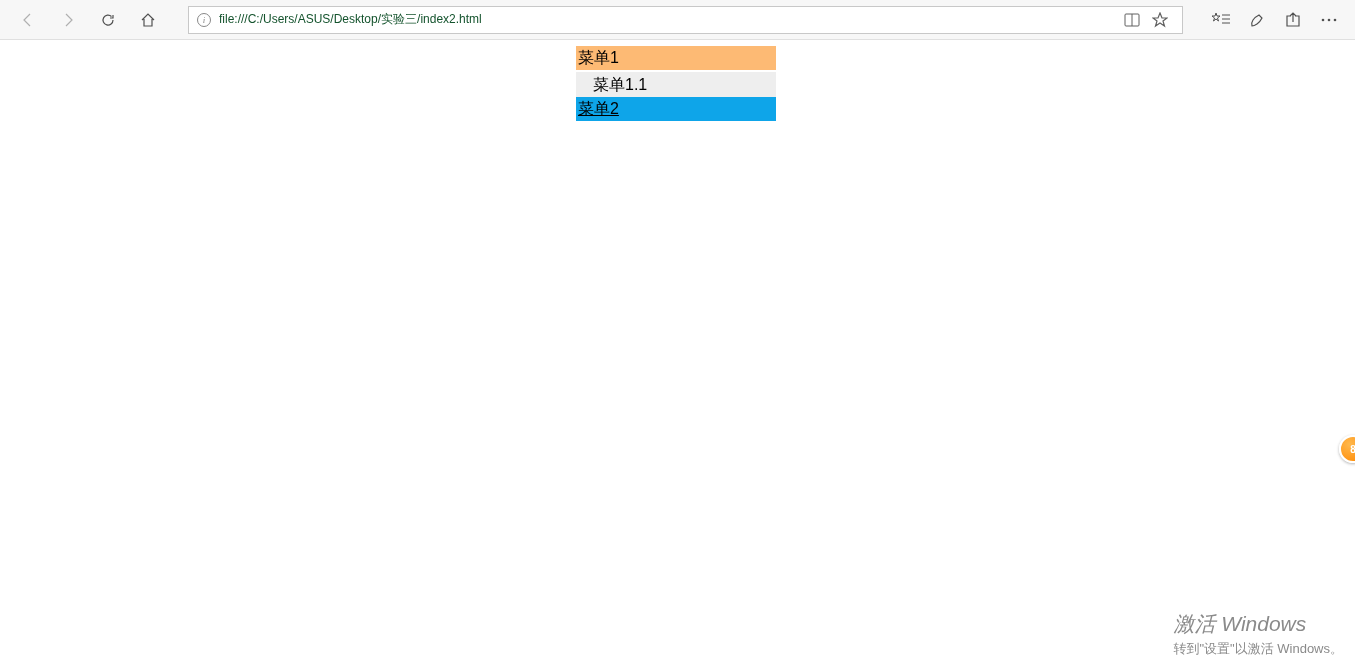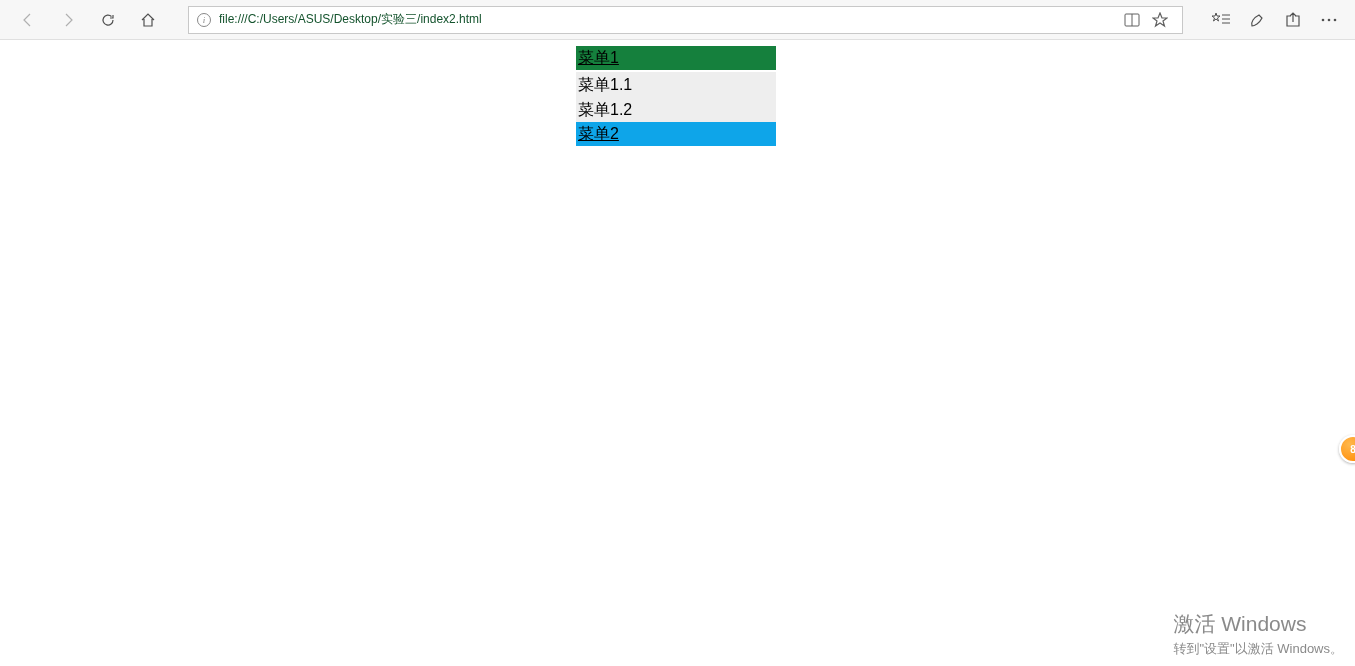--- a/index.html
+++ b/index.html
@@ -116,51 +116,51 @@
       height: 24px;
       line-height: 24px;
       padding-left: 2px;
       font-size: 16px;
       color: #000000;
       cursor: pointer;
       margin-bottom: 2px;
     }
     
     .menu-item.active {
-      background: #15803d;
-      text-decoration: underline;
+      background: #fdba74;
     }
     
     .menu-item.header {
       background: #0ea5e9;
       text-decoration: underline;
     }
     
     .submenu-item {
       height: 25px;
       line-height: 25px;
-      padding-left: 2px;
+      padding-left: 17px;
       font-size: 16px;
       color: #000000;
       background: #eeeeee;
       cursor: pointer;
     }
     
     
     .watermark {
       position: absolute;
       right: 12px;
       bottom: 8px;
       text-align: left;
       color: #8a8a8a;
     }
     
     .watermark-title {
       font-size: 21px;
       font-weight: 400;
+      font-style: italic;
     }
     
     .watermark-sub {
       font-size: 13px;
       margin-top: 2px;
     }
     
     
     .edge-badge {
       position: absolute;
@@ -247,21 +247,20 @@
           <circle cx="14" cy="2" r="1.3" fill="currentColor"></circle>
         </svg>
     </div>
   </div>
 </div>
 
 <div class="page-content">
   <div class="menu">
     <div class="menu-item active"><span>菜单1</span></div>
     <div class="submenu-item"><span>菜单1.1</span></div>
-    <div class="submenu-item"><span>菜单1.2</span></div>
     <div class="menu-item header"><span>菜单2</span></div>
   </div>
 
   <div class="watermark">
     <div class="watermark-title">激活 Windows</div>
     <div class="watermark-sub">转到"设置"以激活 Windows。</div>
   </div>
 
   <div class="edge-badge">
     <span>8</span>

